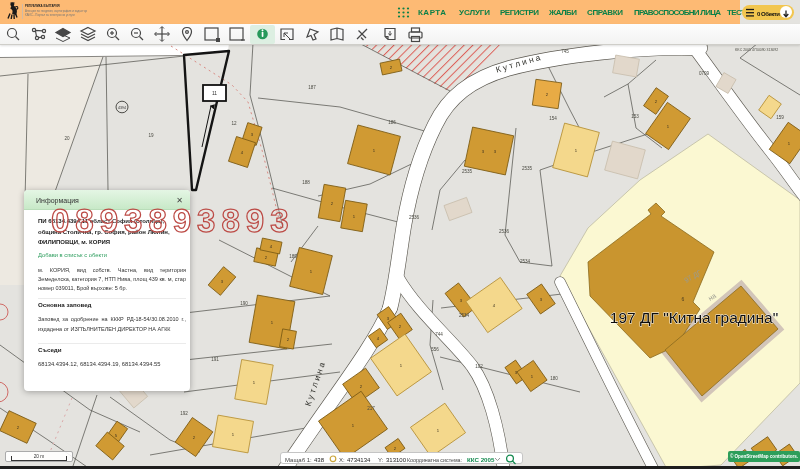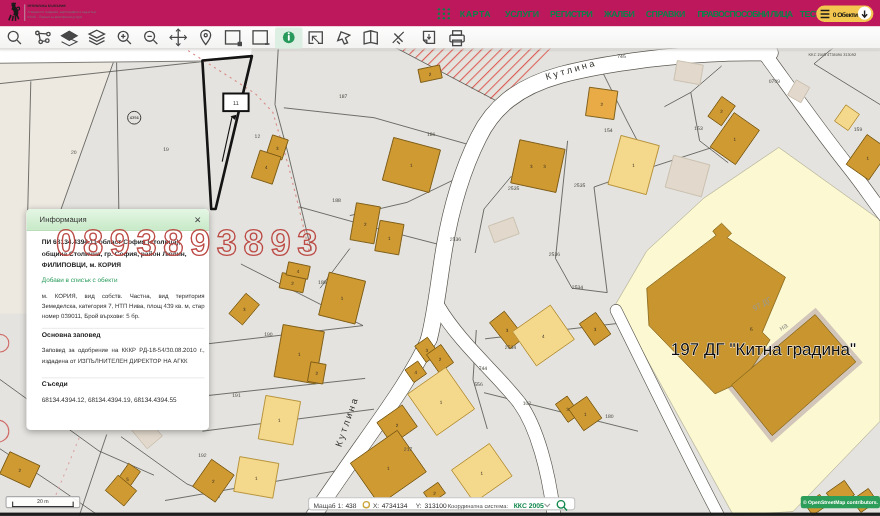--- a/index.html
+++ b/index.html
@@ -1,18 +1,18 @@
 <!DOCTYPE html>
 <html><head><meta charset="utf-8">
 <style>
 *{margin:0;padding:0;box-sizing:border-box}
 html,body{width:800px;height:469px;overflow:hidden;font-family:"Liberation Sans",sans-serif;background:#fff}
 #stage{position:relative;width:800px;height:469px;overflow:hidden}
 #mapsvg{position:absolute;left:0;top:0}
-#hdr{position:absolute;left:0;top:0;width:800px;height:24px;background:#be185d;z-index:20}
+#hdr{position:absolute;left:0;top:0;width:740px;height:24px;background:#fdba74;z-index:20}
 #tbar{position:absolute;left:0;top:24px;width:800px;height:21px;background:linear-gradient(#fdfdfd,#f3f3f2);border-bottom:1px solid #cfcec9;z-index:20;box-shadow:0 1px 2px rgba(0,0,0,.12)}
 #pill{position:absolute;left:742px;top:4.5px;width:52px;height:15.5px;background:#f2c64f;border-radius:8px;z-index:21}
 #pill .circ{position:absolute;right:2px;top:1.7px;width:12px;height:12px;border-radius:50%;background:#fff}
 #popup{position:absolute;left:24px;top:190px;width:166px;height:201px;background:#fff;border-radius:4px;box-shadow:0 1px 6px rgba(0,0,0,.3);z-index:15;overflow:hidden}
 #pophead{height:20px;background:linear-gradient(#e4f6e4,#c8e9c8);border-bottom:1px solid #b9ddb9;position:relative}
 #pophead .t{position:absolute;left:12px;top:7px;font-size:7px;color:#333}
 #pophead .x{position:absolute;right:7px;top:6px;font-size:8px;color:#444}
 #popbody{position:absolute;left:14px;right:4px;top:0;bottom:0;color:#222}
 #popbody div{position:absolute;left:0;right:0}
 #popbody .ttl{font-weight:bold;font-size:6px;line-height:10.5px;top:26px;padding-right:10px}

